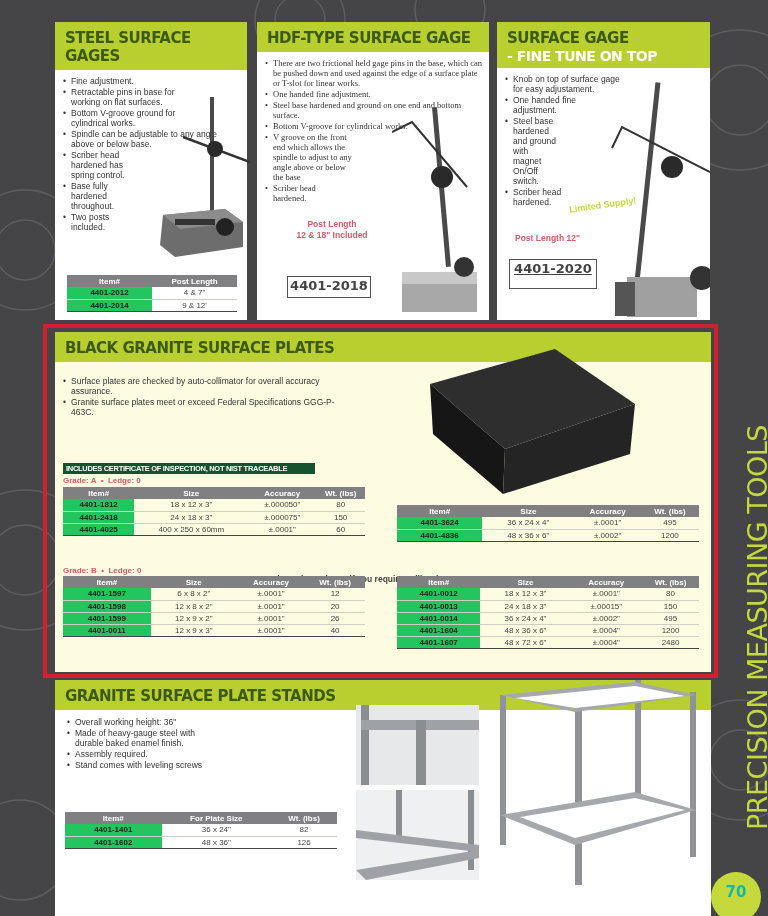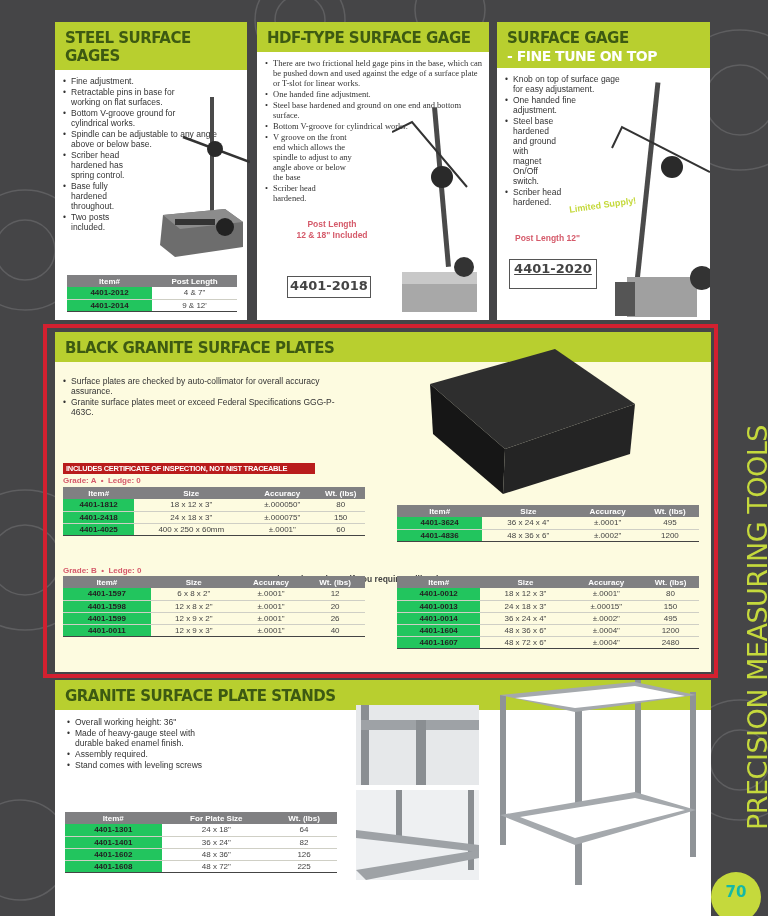--- a/index.html
+++ b/index.html
@@ -167,21 +167,21 @@
   <div class="panel-head">BLACK GRANITE SURFACE PLATES</div>
   <ul class="bullets" style="padding:14px 6px 0 6px;width:290px;">
     <li>Surface plates are checked by auto-collimator for overall accuracy assurance.</li>
     <li>Granite surface plates meet or exceed Federal Specifications GGG-P-463C.</li>
   </ul>
   <svg style="position:absolute;left:370px;top:12px" width="210" height="155">
     <polygon points="5,40 130,5 210,60 80,105" fill="#2e2e2e"></polygon>
     <polygon points="5,40 80,105 78,150 8,90" fill="#161616"></polygon>
     <polygon points="80,105 210,60 205,110 78,150" fill="#242424"></polygon>
   </svg>
-  <div style="position:absolute;left:8px;top:131px;width:252px;background:#b91c1c;color:#fff;font-weight:bold;font-size:7.5px;padding:1px 3px;letter-spacing:-0.3px;">INCLUDES CERTIFICATE OF INSPECTION, NOT NIST TRACEABLE</div>
+  <div style="position:absolute;left:8px;top:131px;width:252px;background:#14532d;color:#fff;font-weight:bold;font-size:7.5px;padding:1px 3px;letter-spacing:-0.3px;">INCLUDES CERTIFICATE OF INSPECTION, NOT NIST TRACEABLE</div>
   <div class="grade" style="position:absolute;left:8px;top:144px;white-space:pre;">Grade: A  •  Ledge: 0</div>
 
   <table class="spec" style="position:absolute;left:8px;top:155px;width:302px;">
     <thead>
         <tr>
       <th>Item#</th>
       <th>Size</th>
       <th>Accuracy</th>
       <th>Wt. (lbs)</th>
     </tr>
@@ -330,38 +330,28 @@
   <table class="spec" style="position:absolute;left:10px;top:132px;width:272px;">
     <thead>
         <tr>
       <th>Item#</th>
       <th>For Plate Size</th>
       <th>Wt. (lbs)</th>
     </tr>
       </thead>
     <tbody>
       <tr>
-          <td class="item">4401-1301</td>
-          <td>24 x 18"</td>
-          <td>64</td>
-        </tr>
-      <tr>
           <td class="item">4401-1401</td>
           <td>36 x 24"</td>
           <td>82</td>
         </tr>
       <tr>
           <td class="item">4401-1602</td>
           <td>48 x 36"</td>
           <td>126</td>
-        </tr>
-      <tr>
-          <td class="item">4401-1608</td>
-          <td>48 x 72"</td>
-          <td>225</td>
         </tr>
     </tbody>
   </table>
   <svg style="position:absolute;left:301px;top:25px" width="123" height="80">
     <rect width="123" height="80" fill="#e6e8ea"></rect>
     <rect x="5" y="0" width="8" height="80" fill="#8a8e92"></rect>
     <rect x="5" y="15" width="118" height="10" fill="#9ea2a6"></rect>
     <rect x="60" y="15" width="10" height="65" fill="#8a8e92"></rect>
   </svg>
   <svg style="position:absolute;left:301px;top:110px" width="123" height="90">

